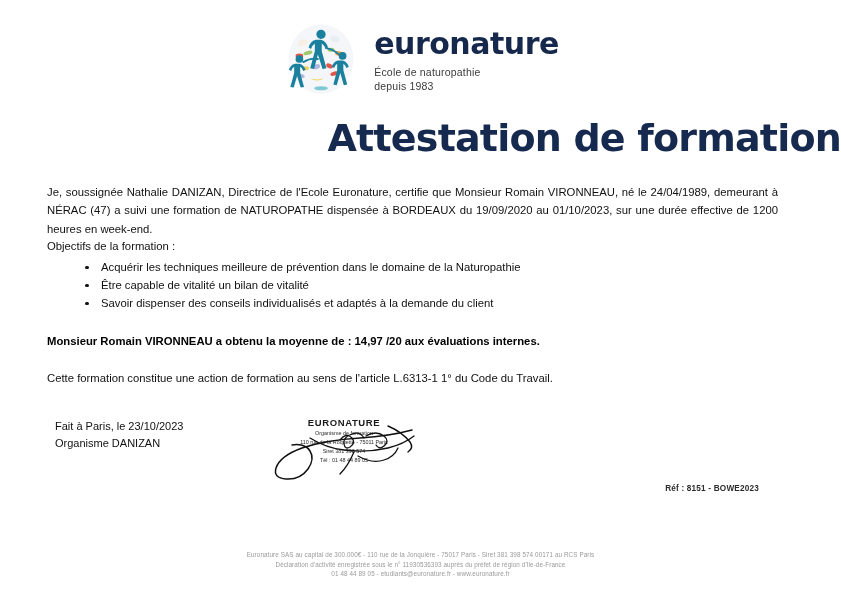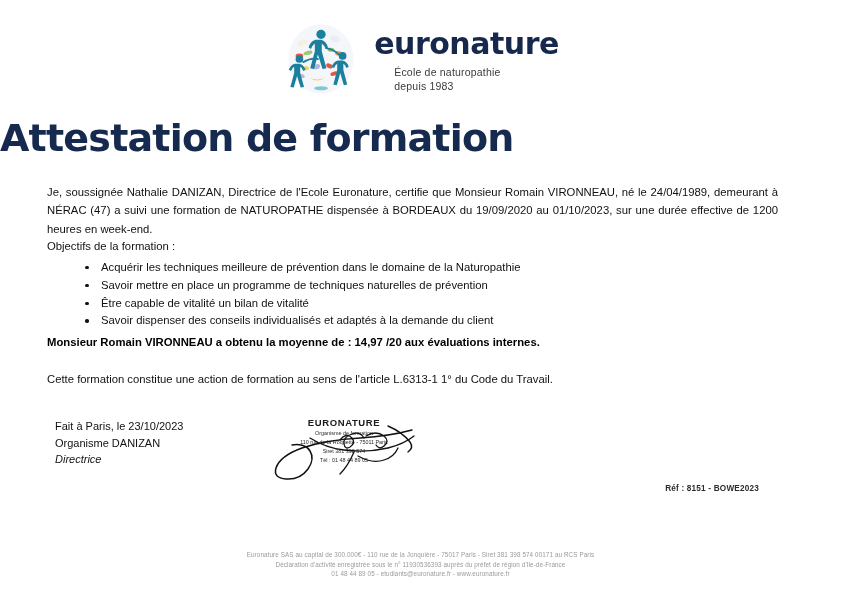--- a/index.html
+++ b/index.html
@@ -54,30 +54,29 @@
     color: #16294c;
     line-height: 1;
   }
   .logo-tagline {
     margin-top: 7px;
     font-family: "Liberation Sans", sans-serif;
     font-size: 10.5px;
     color: #3b3b3b;
     line-height: 1.32;
     letter-spacing: 0.2px;
-    margin-left: 20px;
   }
 
   
   .doc-title {
     position: absolute;
     left: 0;
     top: 116px;
     width: 841px;
-    text-align: left;
+    text-align: right;
     font-family: "DejaVu Sans", sans-serif;
     font-size: 38px;
     font-weight: 700;
     letter-spacing: -0.8px;
     color: #152a4e;
   }
 
   
   .body-block {
     position: absolute;
@@ -113,21 +112,21 @@
     content: "";
     position: absolute;
     left: 0;
     top: 7px;
     width: 3.5px;
     height: 3.5px;
     border-radius: 50%;
     background: #111;
   }
   .grade-line {
-    margin-top: 6px;
+    margin-top: 23px;
     font-size: 11.3px;
     font-weight: 700;
     color: #000;
   }
   .legal-line {
     margin-top: 25px;
     font-size: 11.3px;
     color: #111;
   }
 
@@ -236,35 +235,33 @@
   <div class="doc-title">Attestation de formation</div>
 
   <div class="body-block">
 
     <div class="intro">Je, soussignée Nathalie DANIZAN, Directrice de l'Ecole Euronature, certifie que Monsieur Romain VIRONNEAU, né le 24/04/1989, demeurant à NÉRAC (47) a suivi une formation de NATUROPATHE dispensée à BORDEAUX du 19/09/2020 au 01/10/2023, sur une durée effective de 1200 heures en week-end.</div>
 
     <div class="objectives-heading">Objectifs de la formation :</div>
 
     <ul class="objectives">
       <li>Acquérir les techniques meilleure de prévention dans le domaine de la Naturopathie</li>
-      <li>Savoir mettre en place un programme de techniques naturelles de prévention</li>
       <li>Être capable de vitalité un bilan de vitalité</li>
       <li>Savoir dispenser des conseils individualisés et adaptés à la demande du client</li>
     </ul>
 
     <div class="grade-line">Monsieur Romain VIRONNEAU a obtenu la moyenne de : 14,97 /20 aux évaluations internes.</div>
 
     <div class="legal-line">Cette formation constitue une action de formation au sens de l'article L.6313-1 1° du Code du Travail.</div>
 
   </div>
 
   <div class="sign-block">
     <div>Fait à Paris, le 23/10/2023</div>
     <div>Organisme DANIZAN</div>
-    <div class="sign-role">Directrice</div>
   </div>
 
   <div class="stamp-area">
     <svg viewBox="0 0 200 72" width="200" height="72" aria-hidden="true">
       <text x="82" y="14" text-anchor="middle" font-family="Liberation Sans, sans-serif" font-size="9.5" font-weight="700" fill="#1a1a1a" letter-spacing="0.6">EURONATURE</text>
       <text x="82" y="23" text-anchor="middle" font-family="Liberation Sans, sans-serif" font-size="5.4" fill="#2b2b2b">Organisme de formation</text>
       <text x="82" y="32" text-anchor="middle" font-family="Liberation Sans, sans-serif" font-size="5.4" fill="#2b2b2b">110 rue de la Roquette - 75011 Paris</text>
       <text x="82" y="41" text-anchor="middle" font-family="Liberation Sans, sans-serif" font-size="5.4" fill="#2b2b2b">Siret 381 398 574</text>
       <text x="82" y="50" text-anchor="middle" font-family="Liberation Sans, sans-serif" font-size="5.4" fill="#2b2b2b">Tél : 01 48 44 89 05</text>
 

